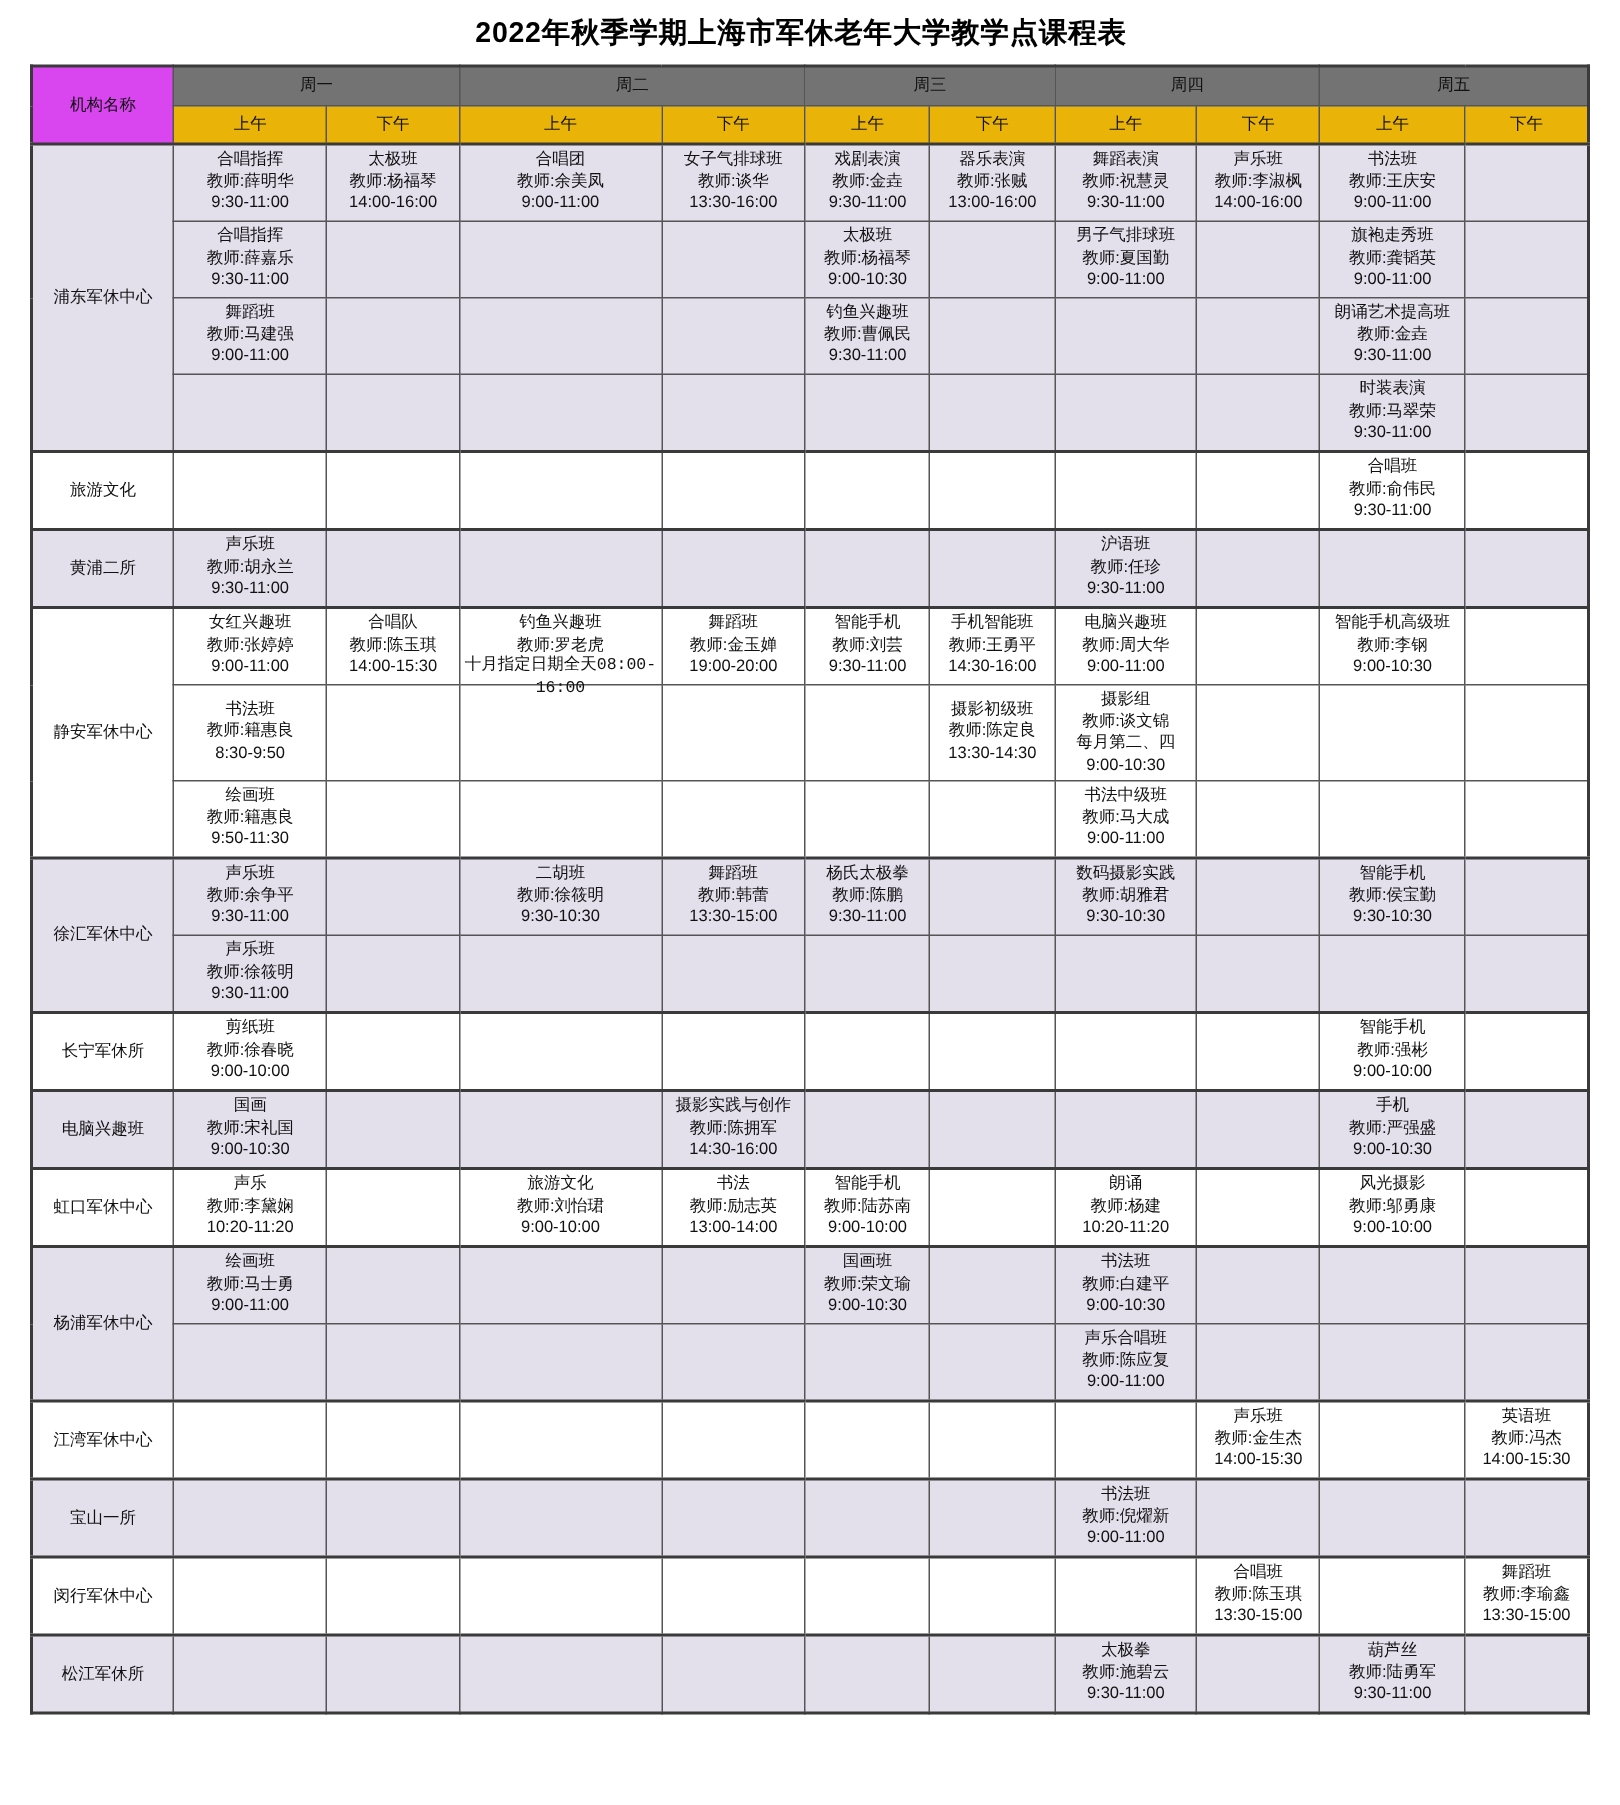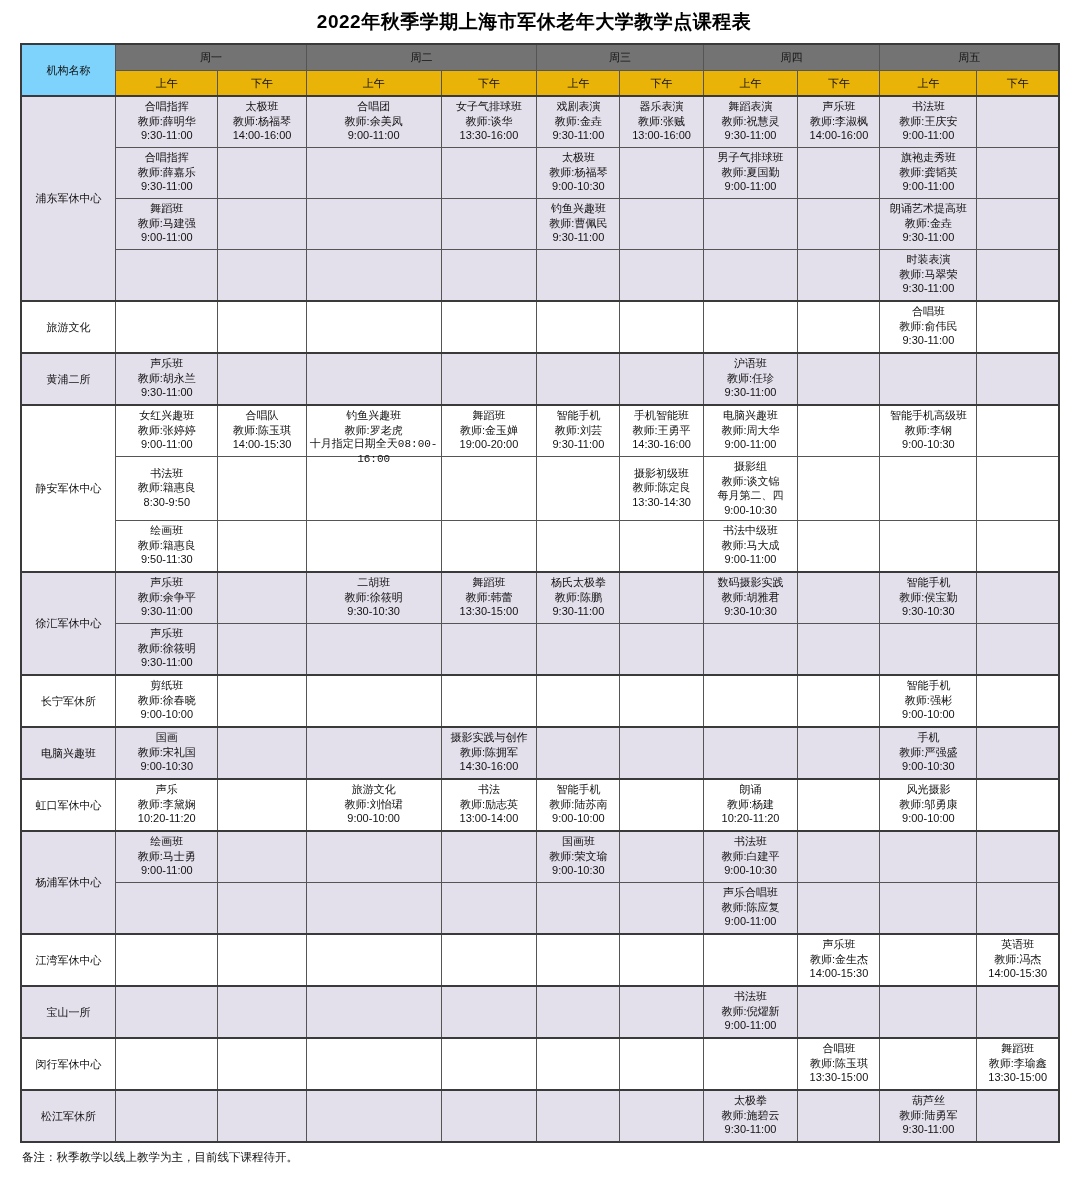--- a/index.html
+++ b/index.html
@@ -37,21 +37,21 @@
     padding:0;
     vertical-align:middle;
     text-align:center;
     font-weight:normal;
     font-size:11px;
     line-height:1.32;
     color:#111;
   }
   
   .hdr-org{
-    background:#7dd3fc;
+    background:#d946ef;
     font-size:12px;
     width:90px;
   }
   .hdr-day{
     background:#737373;
     font-size:15px;
     font-weight:bold;
     height:25px;
   }
   .hdr-half{
@@ -1038,15 +1038,14 @@
               <span class="ln">9:30-11:00</span>
             </div>
           </td>
           <td class="empty">
             <div class="cell"></div>
           </td>
         </tr>
       </tbody>
   </table>
 
-  <div class="footer">备注：秋季教学以线上教学为主，目前线下课程待开。</div>
 
 </div>
 
 </body></html>

